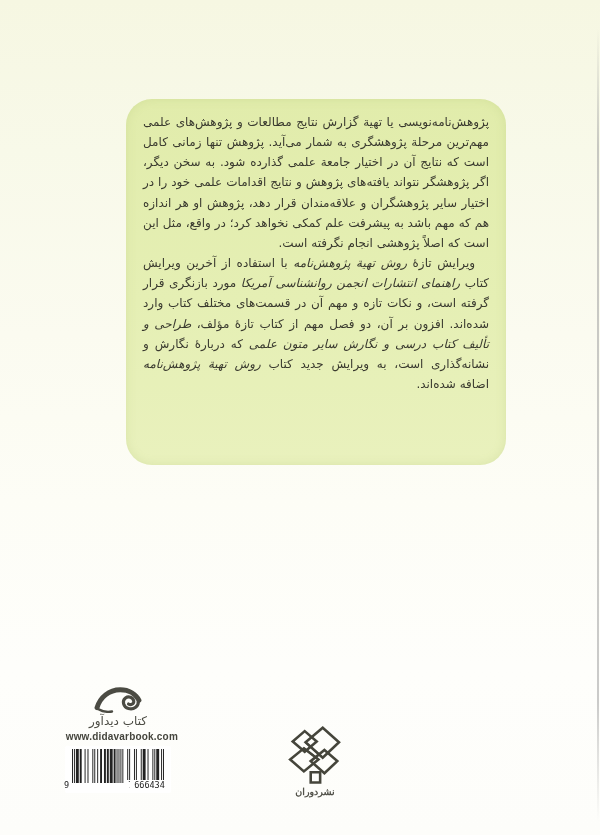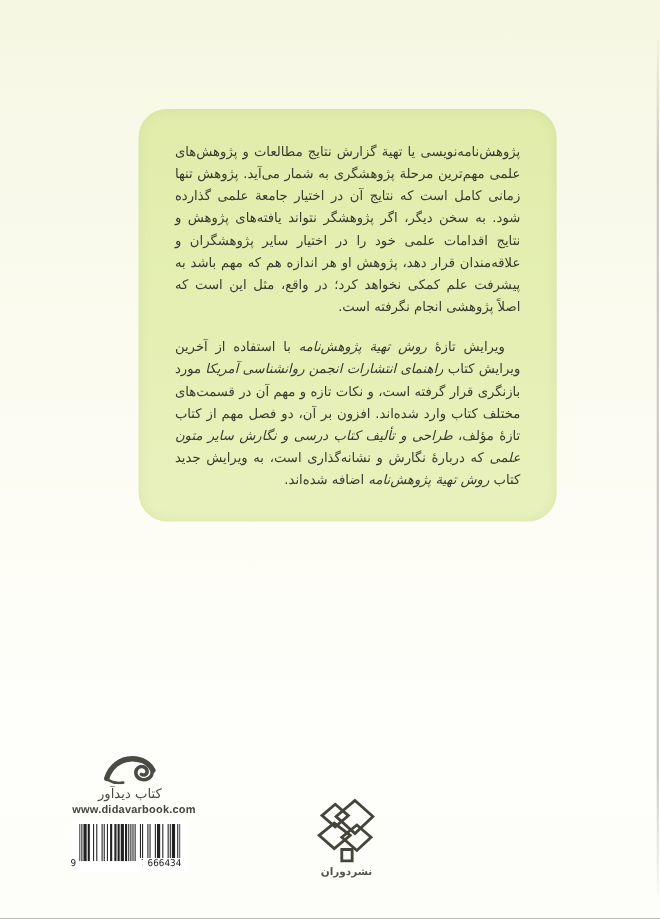--- a/index.html
+++ b/index.html
@@ -21,21 +21,21 @@
   .blurb-box{
     position:absolute;left:126px;top:99px;width:380px;min-height:366px;
     box-sizing:border-box;
     border-radius:26px;
     background:linear-gradient(180deg,#e1ecab 0%,#e5efb4 55%,#e9f1bd 100%);
     box-shadow:inset 0 0 10px rgba(170,190,110,.25);
     padding:13px 17px 12px 17px;
     direction:rtl;
   }
   .blurb-box p{
-    margin:16px;
+    margin:0;
     color:#3a3a2f;
     font-size:12px;
     line-height:1.68;
     text-align:justify;
     text-justify:inter-word;
   }
   .blurb-box p.indent{text-indent:14px;}
   .blurb-box .em{font-style:italic;}
   
   .didavar{
@@ -60,21 +60,21 @@
   .bc-digits{
     position:absolute;left:0;right:0;bottom:-7px;height:10px;
     font-family:"DejaVu Sans Mono",monospace;font-size:8.5px;line-height:10px;color:#222;
   }
   .bc-digits span{position:absolute;bottom:0;display:block;}
   .bc-d0{left:-8px;}
   .bc-d1{left:4px;width:39px;background:#fff;text-align:center;margin-left:48px;}
   .bc-d2{left:58px;width:39px;background:#fff;text-align:center;}
   
   .davaran{
-    position:absolute;left:276px;top:726px;width:78px;text-align:center;
+    position:absolute;left:276px;top:726px;width:78px;text-align:center;font-family:Liberation Serif, serif;
   }
   .davaran svg{display:block;margin:0 auto;}
   .davaran-name{
     display:block;direction:rtl;font-size:9.5px;line-height:11px;
     color:#52524a;letter-spacing:.3px;margin-top:1px;font-weight:bold;
   }
 </style>
 </head>
 <body>
 

